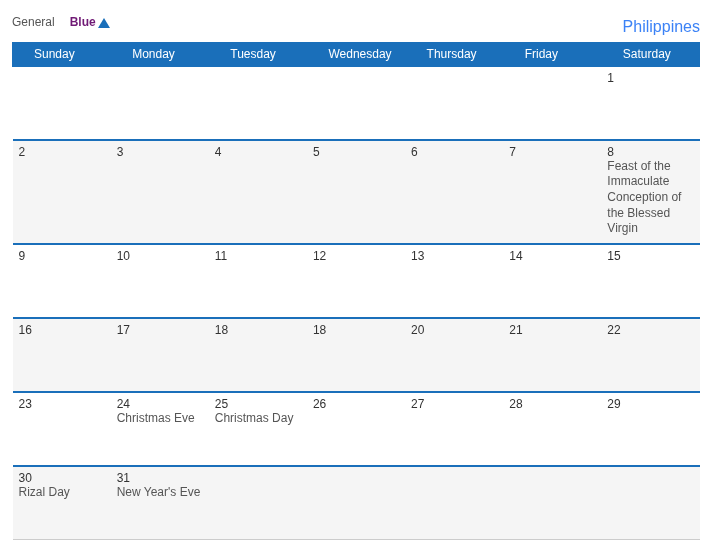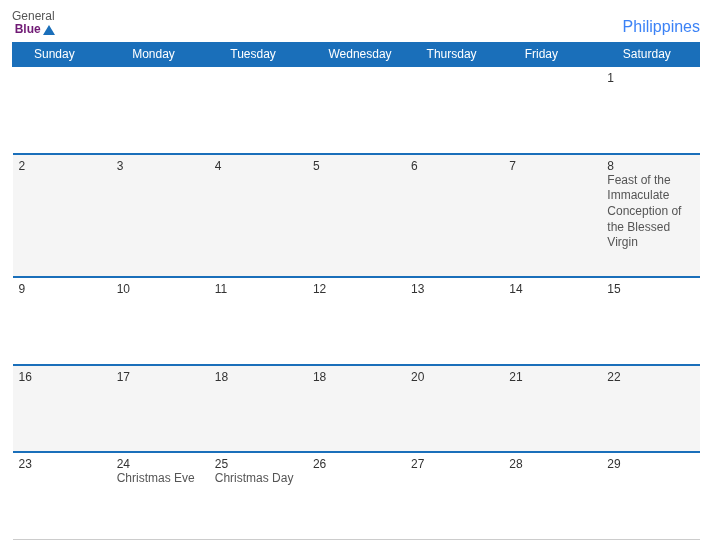--- a/index.html
+++ b/index.html
@@ -19,24 +19,25 @@
     }
     .header {
       display: flex;
       align-items: center;
       justify-content: space-between;
       margin-bottom: 6px;
       position: relative;
     }
     .logo {
       display: flex;
-      flex-direction: column;
-      align-items: flex-end;
+      flex-direction: row;
+      align-items: center;
       font-size: 11px;
       line-height: 1.1;
+      gap: 15px;
     }
     .logo-general {
       color: #555;
       font-size: 12px;
       font-weight: normal;
     }
     .logo-blue {
       color: #701a75;
       font-size: 12px;
       font-weight: bold;
@@ -240,15 +241,24 @@
           <td>
             <span class="day-number">27</span>
           </td>
           <td>
             <span class="day-number">28</span>
           </td>
           <td>
             <span class="day-number">29</span>
           </td>
         </tr>
+        <tr class="last-row" style="border-top: 2px solid rgb(26, 111, 186);">
+          <td><span class="day-number">30</span><span class="event-text">Rizal Day</span></td>
+          <td><span class="day-number">31</span><span class="event-text">New Year's Eve</span></td>
+          <td></td>
+          <td></td>
+          <td></td>
+          <td></td>
+          <td></td>
+        </tr>
       </tbody>
   </table>
 </div>
 
 </body></html>

